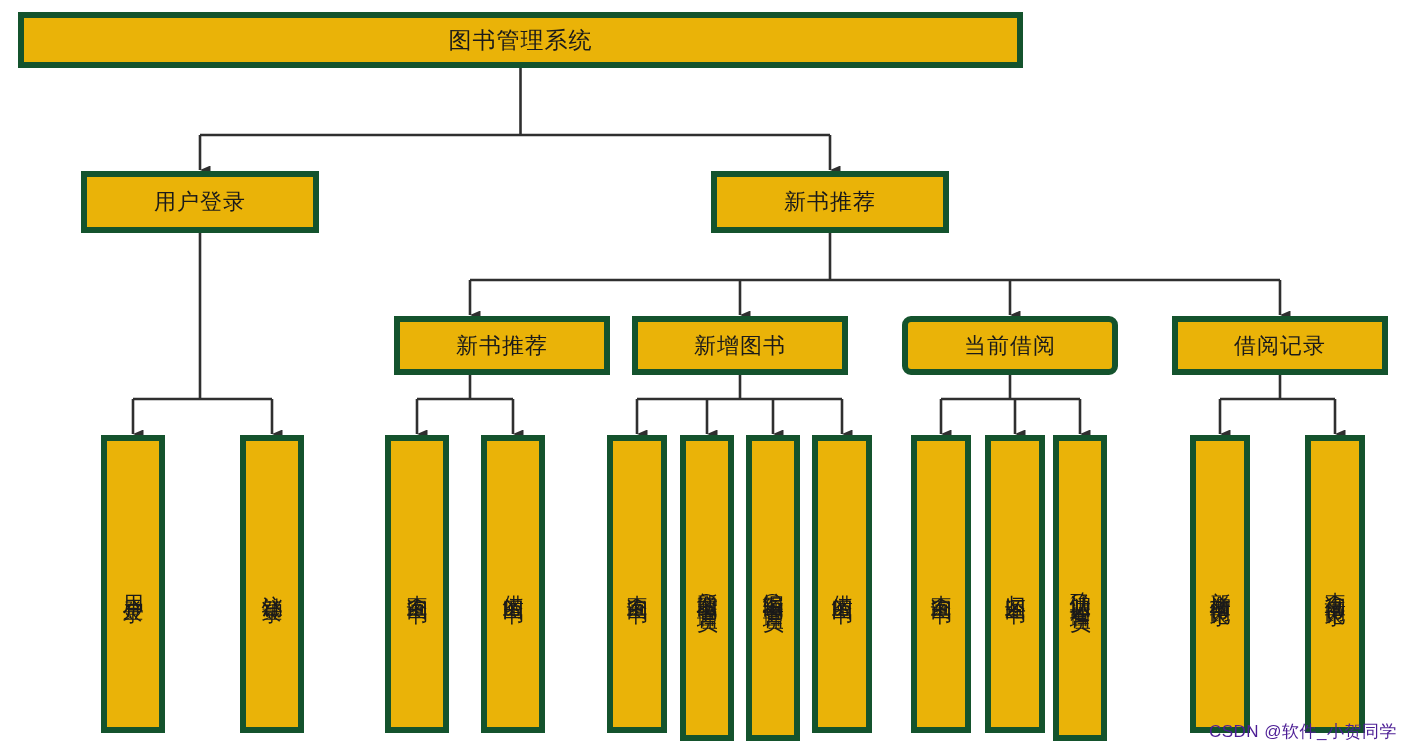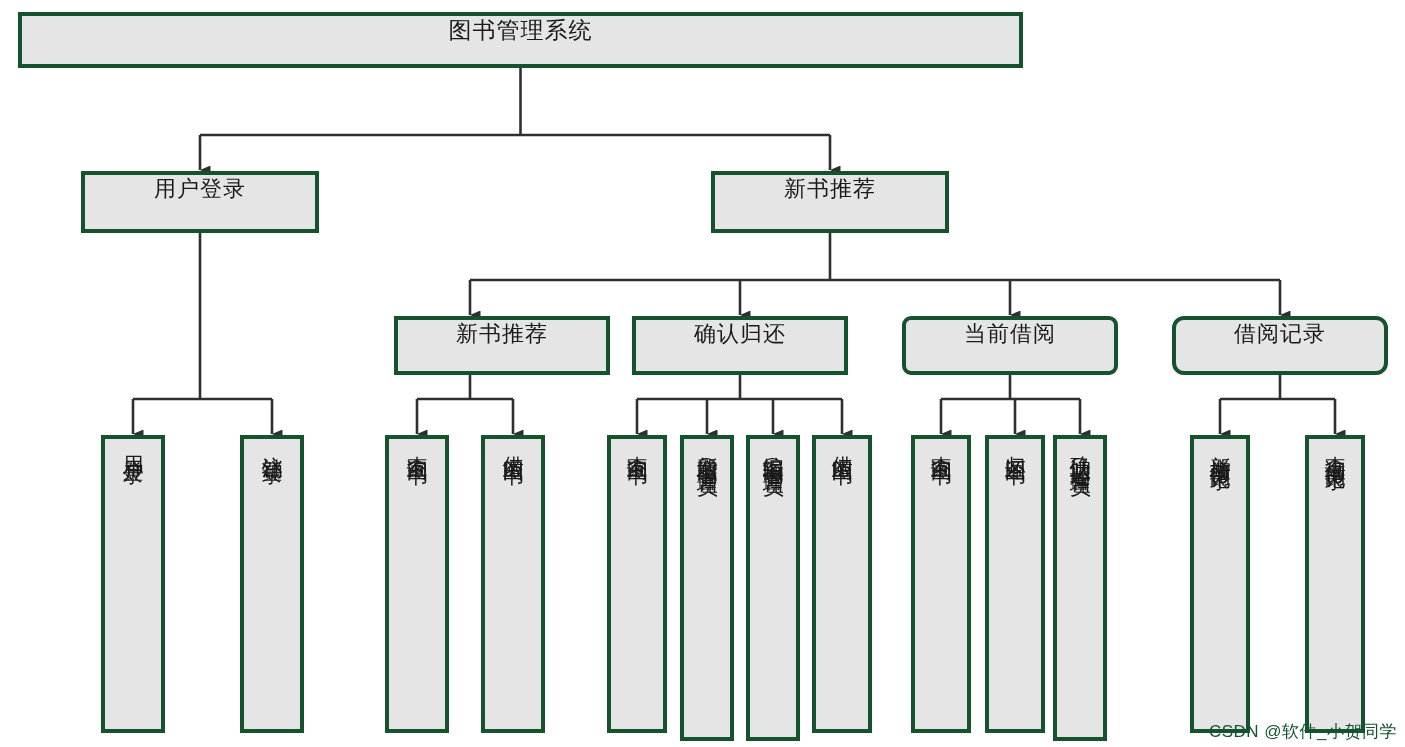--- a/index.html
+++ b/index.html
@@ -22,23 +22,24 @@
   svg.layer {
     position: absolute;
     left: 0;
     top: 0;
     width: 1405px;
     height: 747px;
   }
   .node {
     position: absolute;
     box-sizing: border-box;
-    border: 4px solid #14532d;
-    background: #e5e5e5;
+    border: 6px solid #14532d;
+    background: #eab308;
     display: flex;
+    align-items: center;
     justify-content: center;
     color: #111111;
   }
   .node-label {
     font-size: 22px;
     line-height: 1.25;
     letter-spacing: 1px;
     white-space: nowrap;
     color: #1a1a1a;
   }
@@ -51,21 +52,21 @@
   }
   .node.root .node-label { font-size: 23px; }
   .node.level2 .node-label { font-size: 22px; }
   .node.level3 .node-label { font-size: 22px; }
 
   #watermark {
     position: absolute;
     right: 8px;
     bottom: 4px;
     font-size: 17px;
-    color: #14532d;
+    color: #4c1d95;
     letter-spacing: 0.5px;
     white-space: nowrap;
     pointer-events: none;
   }
 </style>
 </head>
 <body>
 
 <div id="diagram-root">
 
@@ -119,26 +120,26 @@
       <div class="node level2" style="left: 81px; top: 171px; width: 238px; height: 62px;">
         <span class="node-label">用户登录</span>
       </div>
       <div class="node level2" style="left: 711px; top: 171px; width: 238px; height: 62px;">
         <span class="node-label">新书推荐</span>
       </div>
       <div class="node level3" style="left: 350px; top: 316px; width: 216px; height: 59px; margin-left: 44px;">
         <span class="node-label">新书推荐</span>
       </div>
       <div class="node level3" style="left: 632px; top: 316px; width: 216px; height: 59px;">
-        <span class="node-label">确认归还</span>
+        <span class="node-label">新增图书</span>
       </div>
       <div class="node level3" style="left: 902px; top: 316px; width: 216px; height: 59px; border-radius: 9px;">
         <span class="node-label">当前借阅</span>
       </div>
-      <div class="node level3" style="left: 1172px; top: 316px; width: 216px; height: 59px; border-radius: 12px;">
+      <div class="node level3" style="left: 1172px; top: 316px; width: 216px; height: 59px;">
         <span class="node-label">借阅记录</span>
       </div>
       <div class="node leaf vertical" style="left: 101px; top: 435px; width: 64px; height: 298px;">
         <span class="node-label">用户登录</span>
       </div>
       <div class="node leaf vertical" style="left: 240px; top: 435px; width: 64px; height: 298px;">
         <span class="node-label">注销登录</span>
       </div>
       <div class="node leaf vertical" style="left: 385px; top: 435px; width: 64px; height: 298px;">
         <span class="node-label">查询图书</span>

